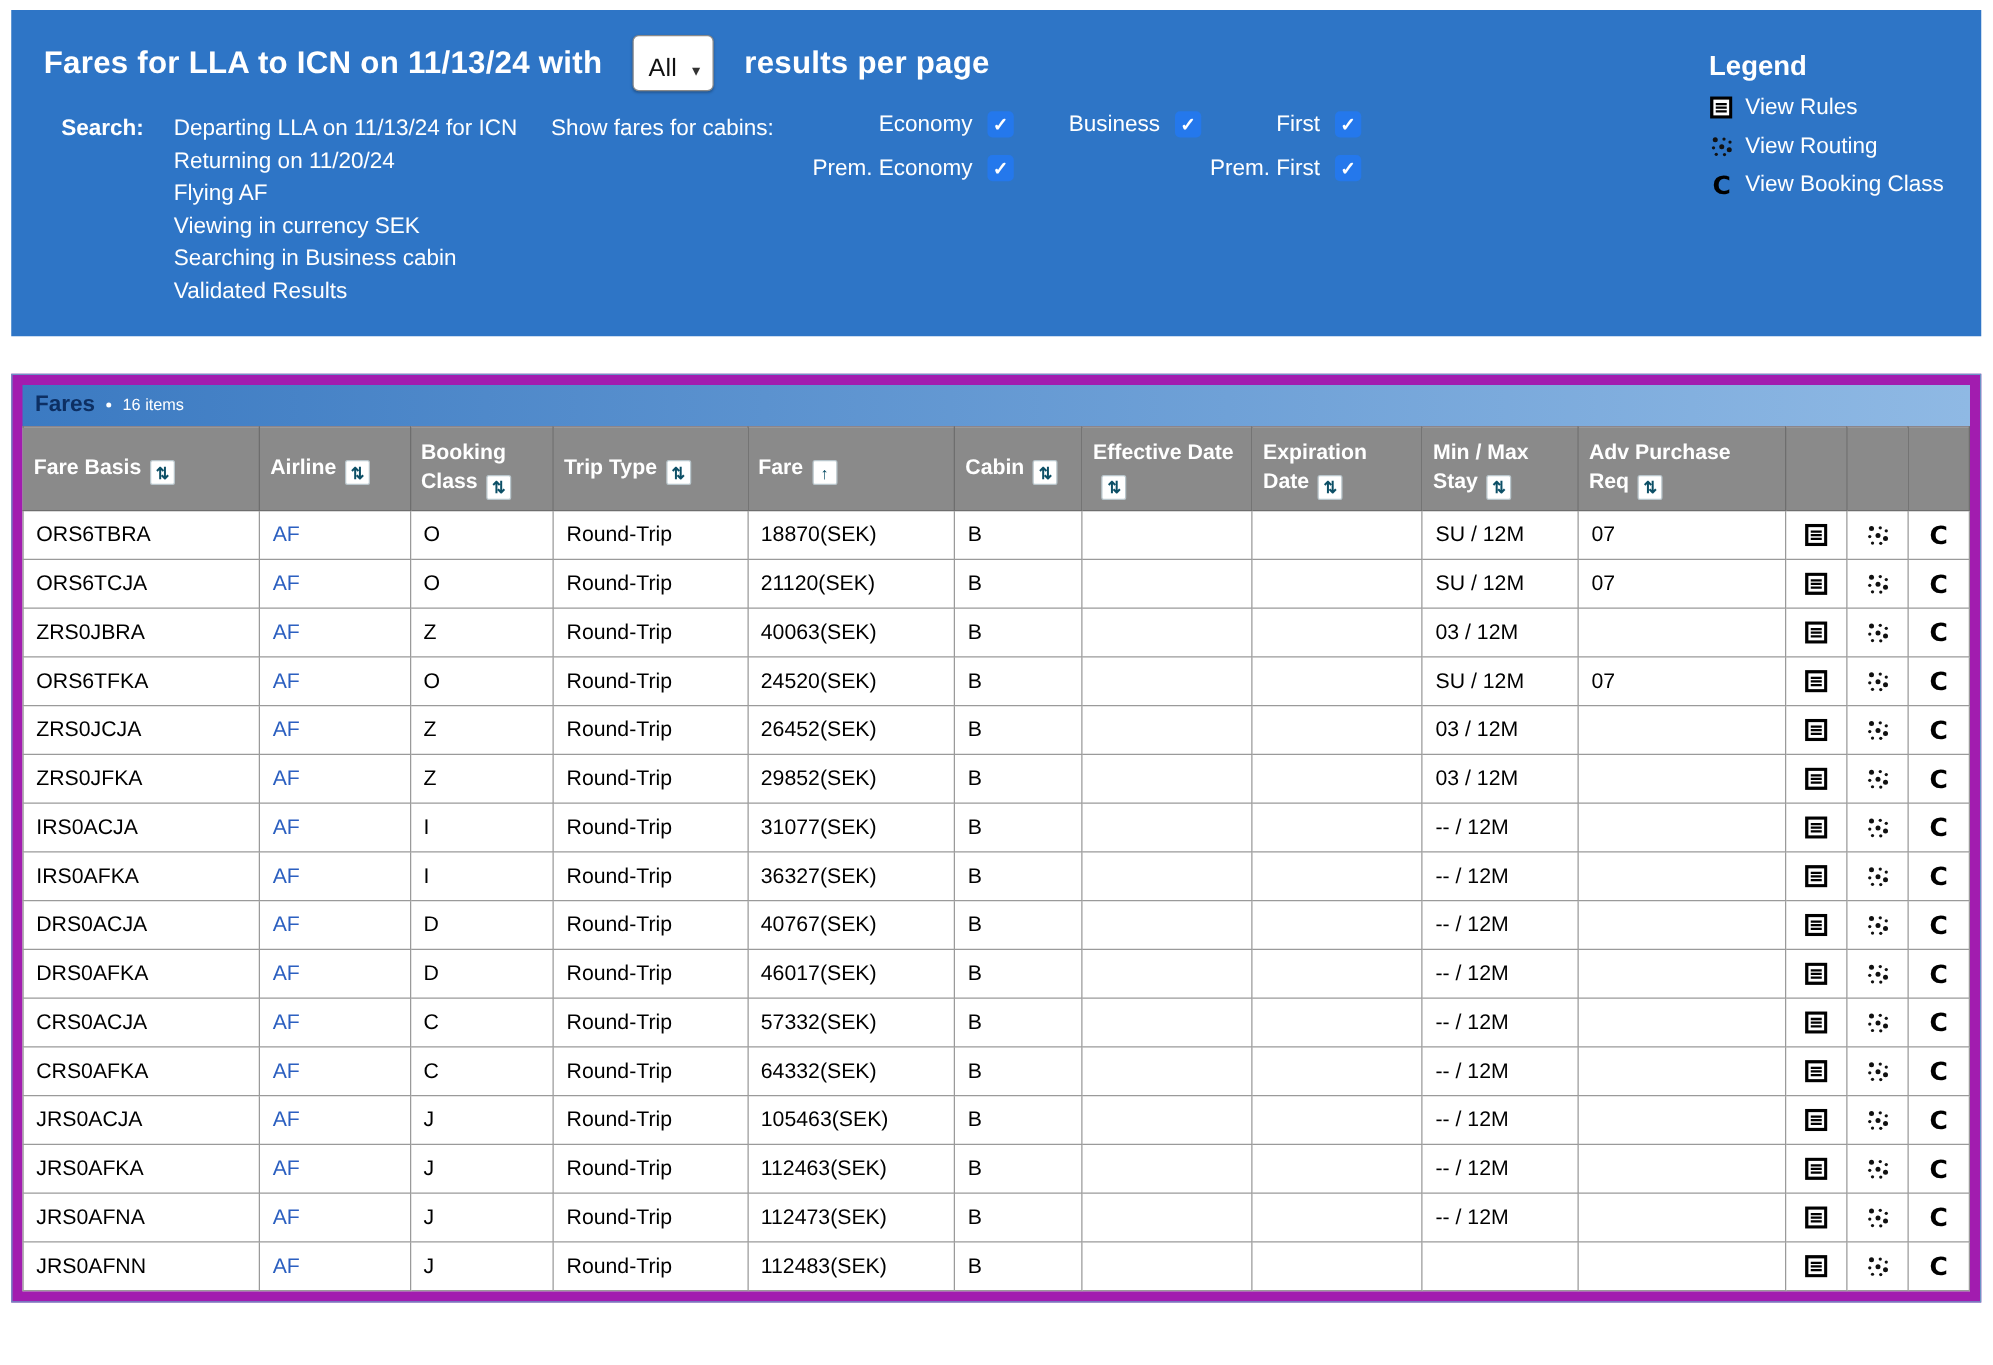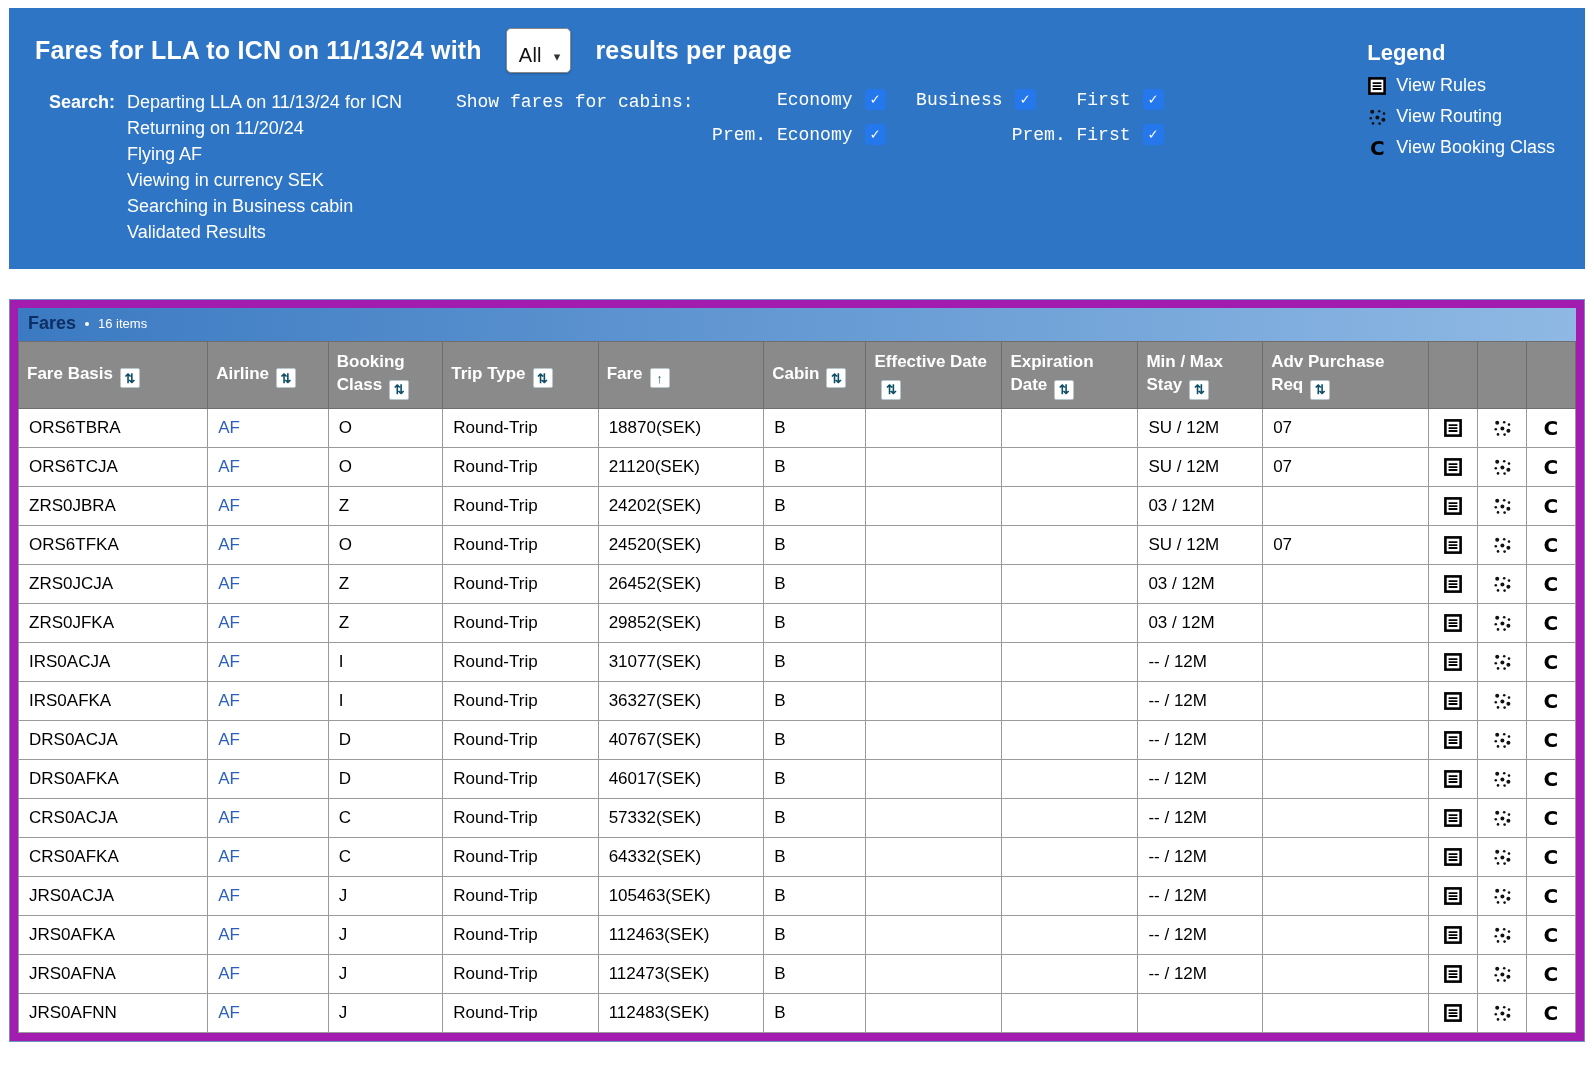--- a/index.html
+++ b/index.html
@@ -45,23 +45,23 @@
     cursor:pointer;
     box-shadow:0 1px 2px rgba(0,0,0,.25);
   }
   .fake-select .chev{font-size:13px;color:#333;transform:translateY(1px);}
   .search-row{
     display:flex;
     margin-top:16px;
     font-size:18px;
     align-items:flex-start;
   }
-  .search-label{font-weight:bold;margin:0 12px 0 14px;line-height:26px;}
+  .search-label{font-weight:bold;margin:0 24px 0 14px;line-height:26px;}
   .search-lines div{line-height:26px;}
-  .cabins{margin-left:54px;display:flex;gap:28px;font-family:Liberation Mono, monospace;}
+  .cabins{margin-left:27px;display:flex;gap:28px;}
   .cabins-label{line-height:26px;white-space:nowrap;}
   .cabins-grid{
     display:grid;
     grid-template-columns:178px 150px 128px;
     row-gap:14px;
     align-items:center;
   }
   .cabin{
     display:flex;
     justify-content:flex-end;
@@ -357,21 +357,21 @@
             </span></td>
           <td class="icon-cell"><span class="icon-btn">
               <span class="c-ic">C</span>
             </span></td>
         </tr>
         <tr>
           <td>ZRS0JBRA</td>
           <td><a class="airline" href="#">AF</a></td>
           <td>Z</td>
           <td>Round-Trip</td>
-          <td>24202(SEK)</td>
+          <td>40063(SEK)</td>
           <td>B</td>
           <td>&nbsp;</td>
           <td>&nbsp;</td>
           <td>03 / 12M</td>
           <td>&nbsp;</td>
           <td class="icon-cell"><span class="icon-btn">
               <svg class="ic" viewBox="0 0 18 18">
                 <rect x="1.4" y="1.4" width="15.2" height="15.2" fill="#fff" stroke="#000" stroke-width="2.6"></rect>
                 <path d="M4.6 6.2h8.8M4.6 9.1h8.8M4.6 12h8.8" stroke="#000" stroke-width="1.8"></path>
               </svg>

